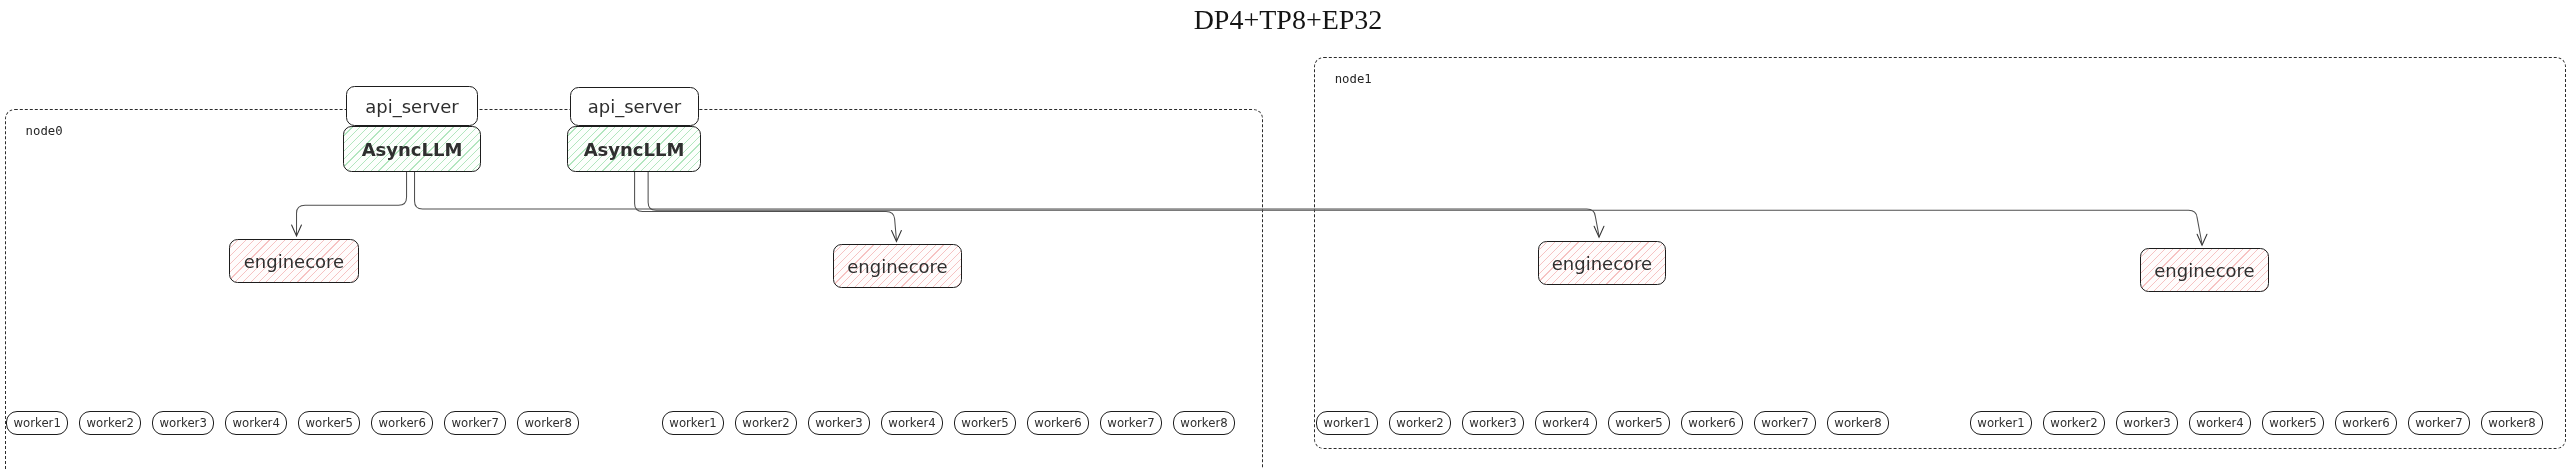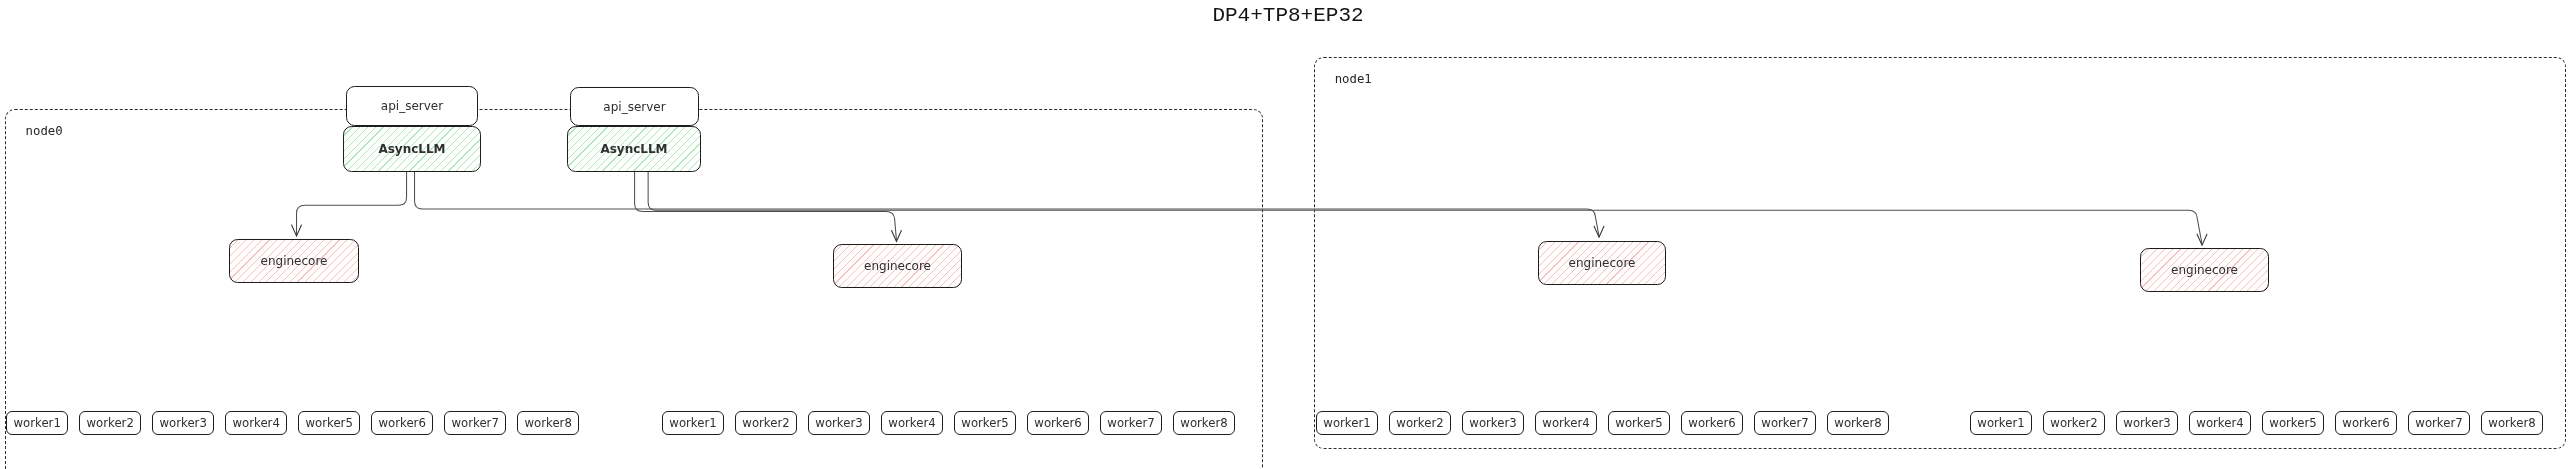--- a/index.html
+++ b/index.html
@@ -6,22 +6,22 @@
   #canvas{
     position:relative;
     width:2576px;height:469px;
     background:#ffffff;
     font-family:"DejaVu Sans", sans-serif;
     color:#2f2f2f;
     overflow:hidden;
   }
   .title{
     position:absolute;top:3.7px;left:50%;transform:translateX(-50%);
-    font-family:Liberation Mono, monospace;
-    font-size:21px;color:#141414;white-space:nowrap;
+    font-family:Liberation Serif, serif;
+    font-size:28px;color:#141414;white-space:nowrap;
   }
   .node{
     position:absolute;
     border:1.2px dashed #2b2b2b;
     border-radius:9.8px;
     background:transparent;
     box-sizing:border-box;
   }
   #node0{left:4.9px;top:73px;width:1258px;height:390px;margin-top:36px;}
   #node1{left:1314px;top:57px;width:1252px;height:392px;}
@@ -31,21 +31,21 @@
     font-size:12.3px;color:#252525;
   }
   #edges{position:absolute;left:0;top:0;z-index:2;}
   .box{
     position:absolute;z-index:3;
     box-sizing:border-box;
     border:1.5px solid #1d1d1d;
     border-radius:8.6px;
     background:#ffffff;
     display:flex;align-items:center;justify-content:center;
-    font-size:12px;color:#2f2f2f;
+    font-size:18px;color:#2f2f2f;
     white-space:nowrap;
   }
   .hatch-green{
     background-color:#fcfffc;
     background-image:repeating-linear-gradient(135deg,
       rgba(105,205,130,0.50) 0px, rgba(105,205,130,0.50) 0.9px,
       transparent 0.9px, transparent 5.5px);
     font-weight:bold;
   }
   .hatch-pink{
@@ -55,21 +55,21 @@
       transparent 0.8px, transparent 5.5px);
   }
   .worker-group{
     position:absolute;top:411px;z-index:3;
     display:flex;gap:11px;
   }
   .worker{
     box-sizing:border-box;
     width:62px;height:24px;
     border:1.4px solid #1d1d1d;
-    border-radius:6px;
+    border-radius:11px;
     background:#ffffff;
     display:flex;align-items:center;justify-content:center;
     font-size:11.7px;color:#2f2f2f;
     white-space:nowrap;
   }
   
   #api1{left:346px;top:86px;width:132px;height:40px;}
   #async1{left:343px;top:126px;width:138px;height:46px;}
   #api2{left:570px;top:87px;width:129px;height:39px;}
   #async2{left:567px;top:126px;width:134px;height:46px;}

